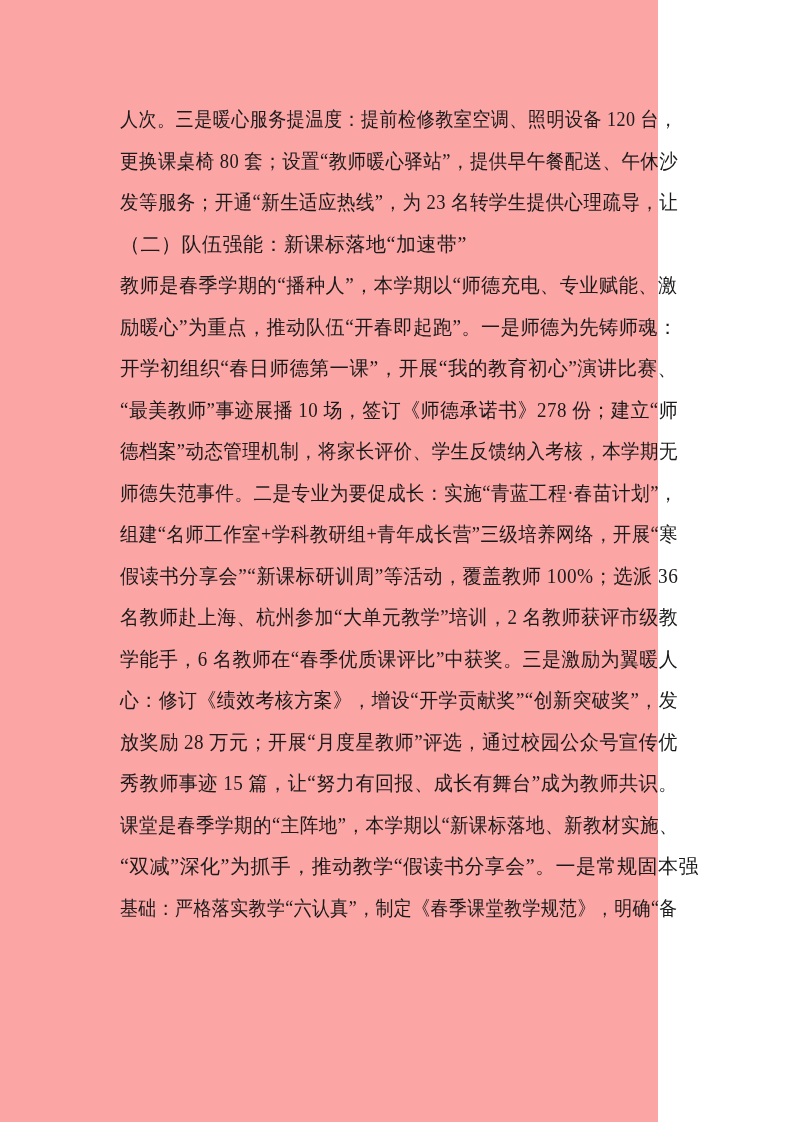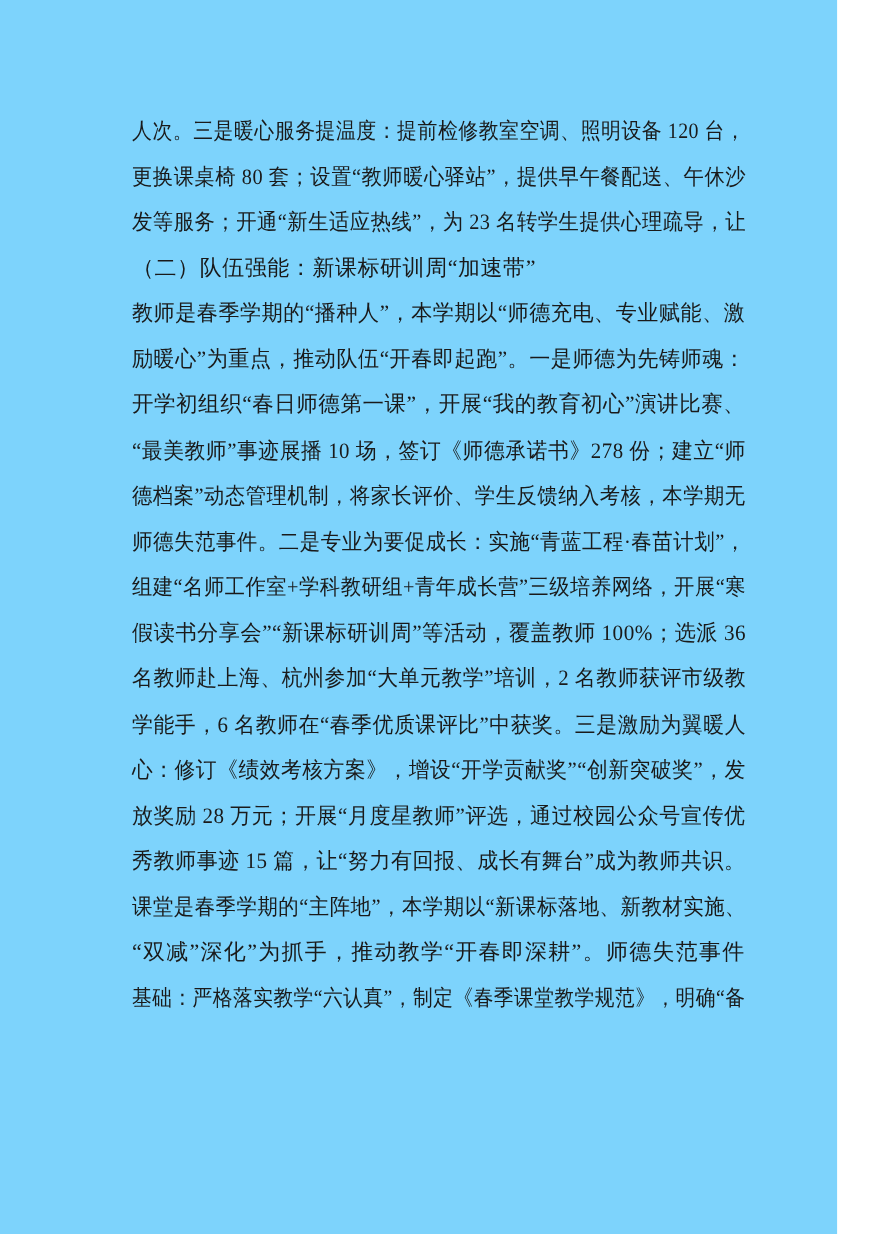--- a/index.html
+++ b/index.html
@@ -11,23 +11,23 @@
     width: 793px;
     height: 1122px;
     position: relative;
     overflow: hidden;
     font-family: "Liberation Serif", "DejaVu Serif", serif;
   }
   .doc-page {
     position: absolute;
     left: 0;
     top: 0;
-    width: 761px;
+    width: 658px;
     height: 1122px;
-    background: #7dd3fc;
+    background: #fca5a5;
   }
   .doc-text {
     position: absolute;
     left: 120px;
     top: 99px;
     width: 558px;
     color: #1a1a1a;
     font-size: 20px;
     letter-spacing: 0.5px;
   }
@@ -45,31 +45,31 @@
   }
 </style>
 </head>
 <body>
 
 <div class="doc-page">
   <div class="doc-text" style="color: rgb(26, 26, 26);">
       <div class="line j" style="transform: scaleX(0.904376);">人次。三是暖心服务提温度：提前检修教室空调、照明设备 120 台，</div>
       <div class="line j" style="transform: scaleX(0.923841);">更换课桌椅 80 套；设置“教师暖心驿站”，提供早午餐配送、午休沙</div>
       <div class="line j" style="transform: scaleX(0.923841);">发等服务；开通“新生适应热线”，为 23 名转学生提供心理疏导，让</div>
-      <div class="line">（二）队伍强能：新课标研训周“加速带”</div>
+      <div class="line">（二）队伍强能：新课标落地“加速带”</div>
       <div class="line j" style="transform: scaleX(0.958763);">教师是春季学期的“播种人”，本学期以“师德充电、专业赋能、激</div>
       <div class="line j" style="transform: scaleX(0.958763);">励暖心”为重点，推动队伍“开春即起跑”。一是师德为先铸师魂：</div>
       <div class="line j" style="transform: scaleX(0.977233);">开学初组织“春日师德第一课”，开展“我的教育初心”演讲比赛、</div>
       <div class="line j" style="transform: scaleX(0.947368);">“最美教师”事迹展播 10 场，签订《师德承诺书》278 份；建立“师</div>
       <div class="line j" style="transform: scaleX(0.923841);">德档案”动态管理机制，将家长评价、学生反馈纳入考核，本学期无</div>
       <div class="line j" style="transform: scaleX(0.93);">师德失范事件。二是专业为要促成长：实施“青蓝工程·春苗计划”，</div>
       <div class="line j" style="transform: scaleX(0.922314);">组建“名师工作室+学科教研组+青年成长营”三级培养网络，开展“寒</div>
       <div class="line j" style="transform: scaleX(0.962069);">假读书分享会”“新课标研训周”等活动，覆盖教师 100%；选派 36</div>
       <div class="line j" style="transform: scaleX(0.94898);">名教师赴上海、杭州参加“大单元教学”培训，2 名教师获评市级教</div>
       <div class="line j" style="transform: scaleX(0.94898);">学能手，6 名教师在“春季优质课评比”中获奖。三是激励为翼暖人</div>
       <div class="line j" style="transform: scaleX(0.944162);">心：修订《绩效考核方案》，增设“开学贡献奖”“创新突破奖”，发</div>
       <div class="line j" style="transform: scaleX(0.955479);">放奖励 28 万元；开展“月度星教师”评选，通过校园公众号宣传优</div>
       <div class="line" style="transform: scaleX(0.955479);">秀教师事迹 15 篇，让“努力有回报、成长有舞台”成为教师共识。</div>
       <div class="line j" style="transform: scaleX(0.92691);">课堂是春季学期的“主阵地”，本学期以“新课标落地、新教材实施、</div>
-      <div class="line j" style="transform: scaleX(0.998211);">“双减”深化”为抓手，推动教学“开春即深耕”。师德失范事件</div>
+      <div class="line j" style="transform: scaleX(0.998211);">“双减”深化”为抓手，推动教学“假读书分享会”。一是常规固本强</div>
       <div class="line j" style="transform: scaleX(0.895666);">基础：严格落实教学“六认真”，制定《春季课堂教学规范》，明确“备</div>
     </div>
 </div>
 
 </body></html>

